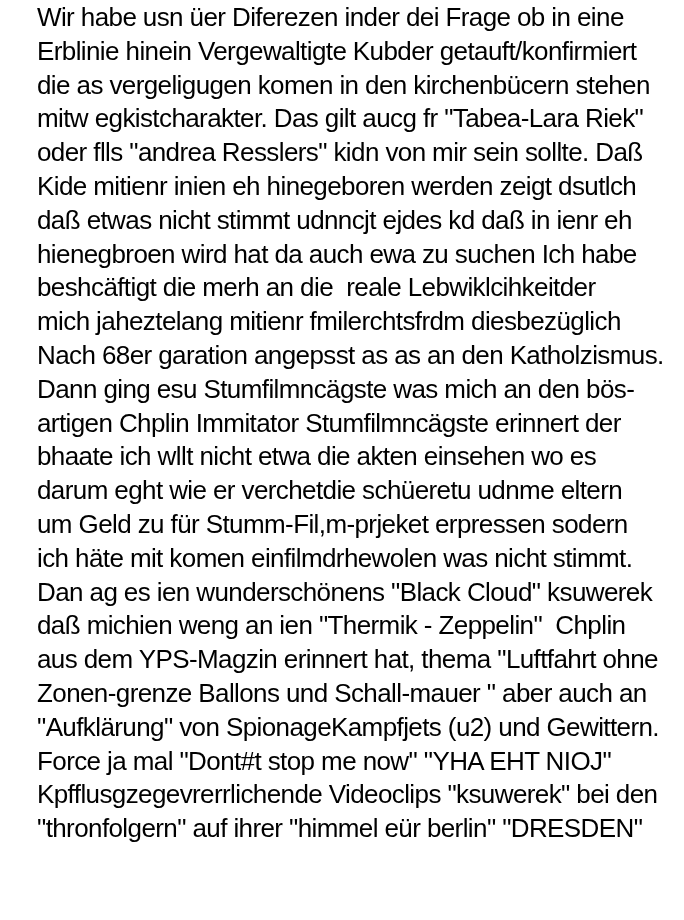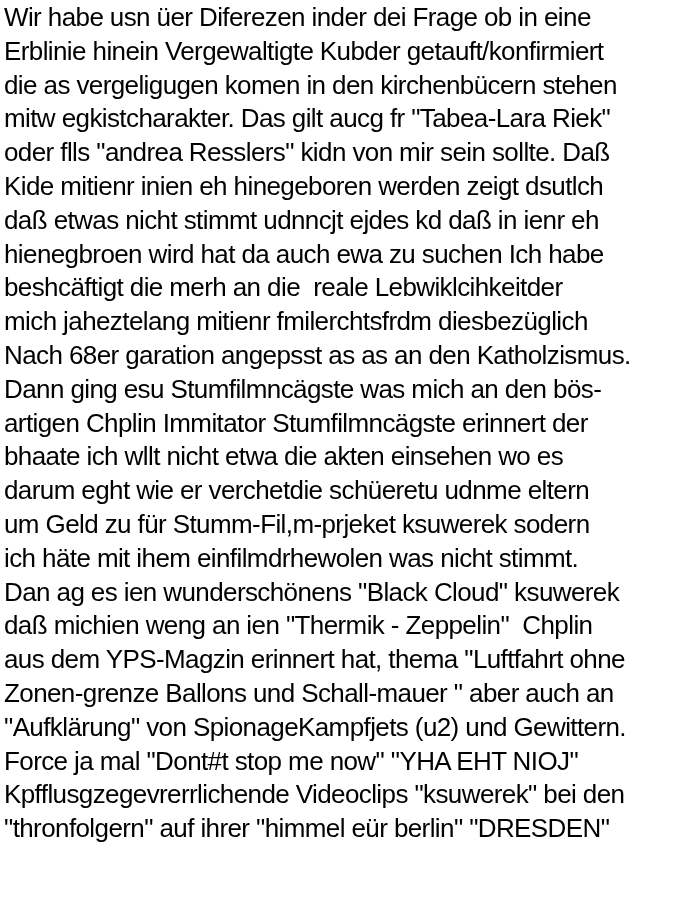--- a/index.html
+++ b/index.html
@@ -23,20 +23,21 @@
     font-family: "Liberation Sans", "DejaVu Sans", sans-serif;
     font-size: 26px;
     line-height: 33.8px;
     letter-spacing: -0.6px;
     color: #000000;
     font-weight: 400;
   }
   .doc-text .text-line {
     white-space: pre;
     height: 33.8px;
+    margin-left: 33px;
   }
 </style>
 </head>
 <body>
 
 <div class="doc-page">
   <div class="doc-text" id="doc-text">
       <div class="text-line">Wir habe usn üer Diferezen inder dei Frage ob in eine</div>
       <div class="text-line">Erblinie hinein Vergewaltigte Kubder getauft/konfirmiert</div>
       <div class="text-line">die as vergeligugen komen in den kirchenbücern stehen</div>
@@ -45,22 +46,22 @@
       <div class="text-line">Kide mitienr inien eh hinegeboren werden zeigt dsutlch</div>
       <div class="text-line">daß etwas nicht stimmt udnncjt ejdes kd daß in ienr eh</div>
       <div class="text-line">hienegbroen wird hat da auch ewa zu suchen Ich habe</div>
       <div class="text-line">beshcäftigt die merh an die  reale Lebwiklcihkeitder</div>
       <div class="text-line">mich jaheztelang mitienr fmilerchtsfrdm diesbezüglich</div>
       <div class="text-line">Nach 68er garation angepsst as as an den Katholzismus.</div>
       <div class="text-line">Dann ging esu Stumfilmncägste was mich an den bös-</div>
       <div class="text-line">artigen Chplin Immitator Stumfilmncägste erinnert der</div>
       <div class="text-line">bhaate ich wllt nicht etwa die akten einsehen wo es</div>
       <div class="text-line">darum eght wie er verchetdie schüeretu udnme eltern</div>
-      <div class="text-line">um Geld zu für Stumm-Fil,m-prjeket ksuwerek sodern</div>
-      <div class="text-line">ich häte mit ihem einfilmdrhewolen was nicht stimmt.</div>
+      <div class="text-line">um Geld zu für Stumm-Fil,m-prjeket erpressen sodern</div>
+      <div class="text-line">ich häte mit komen einfilmdrhewolen was nicht stimmt.</div>
       <div class="text-line">Dan ag es ien wunderschönens "Black Cloud" ksuwerek</div>
       <div class="text-line">daß michien weng an ien "Thermik - Zeppelin"  Chplin</div>
       <div class="text-line">aus dem YPS-Magzin erinnert hat, thema "Luftfahrt ohne</div>
       <div class="text-line">Zonen-grenze Ballons und Schall-mauer " aber auch an</div>
       <div class="text-line">"Aufklärung" von SpionageKampfjets (u2) und Gewittern.</div>
       <div class="text-line">Force ja mal "Dont#t stop me now" "YHA EHT NIOJ"</div>
       <div class="text-line">Kpfflusgzegevrerrlichende Videoclips "ksuwerek" bei den</div>
       <div class="text-line">"thronfolgern" auf ihrer "himmel eür berlin" "DRESDEN"</div>
     </div>
 </div>

